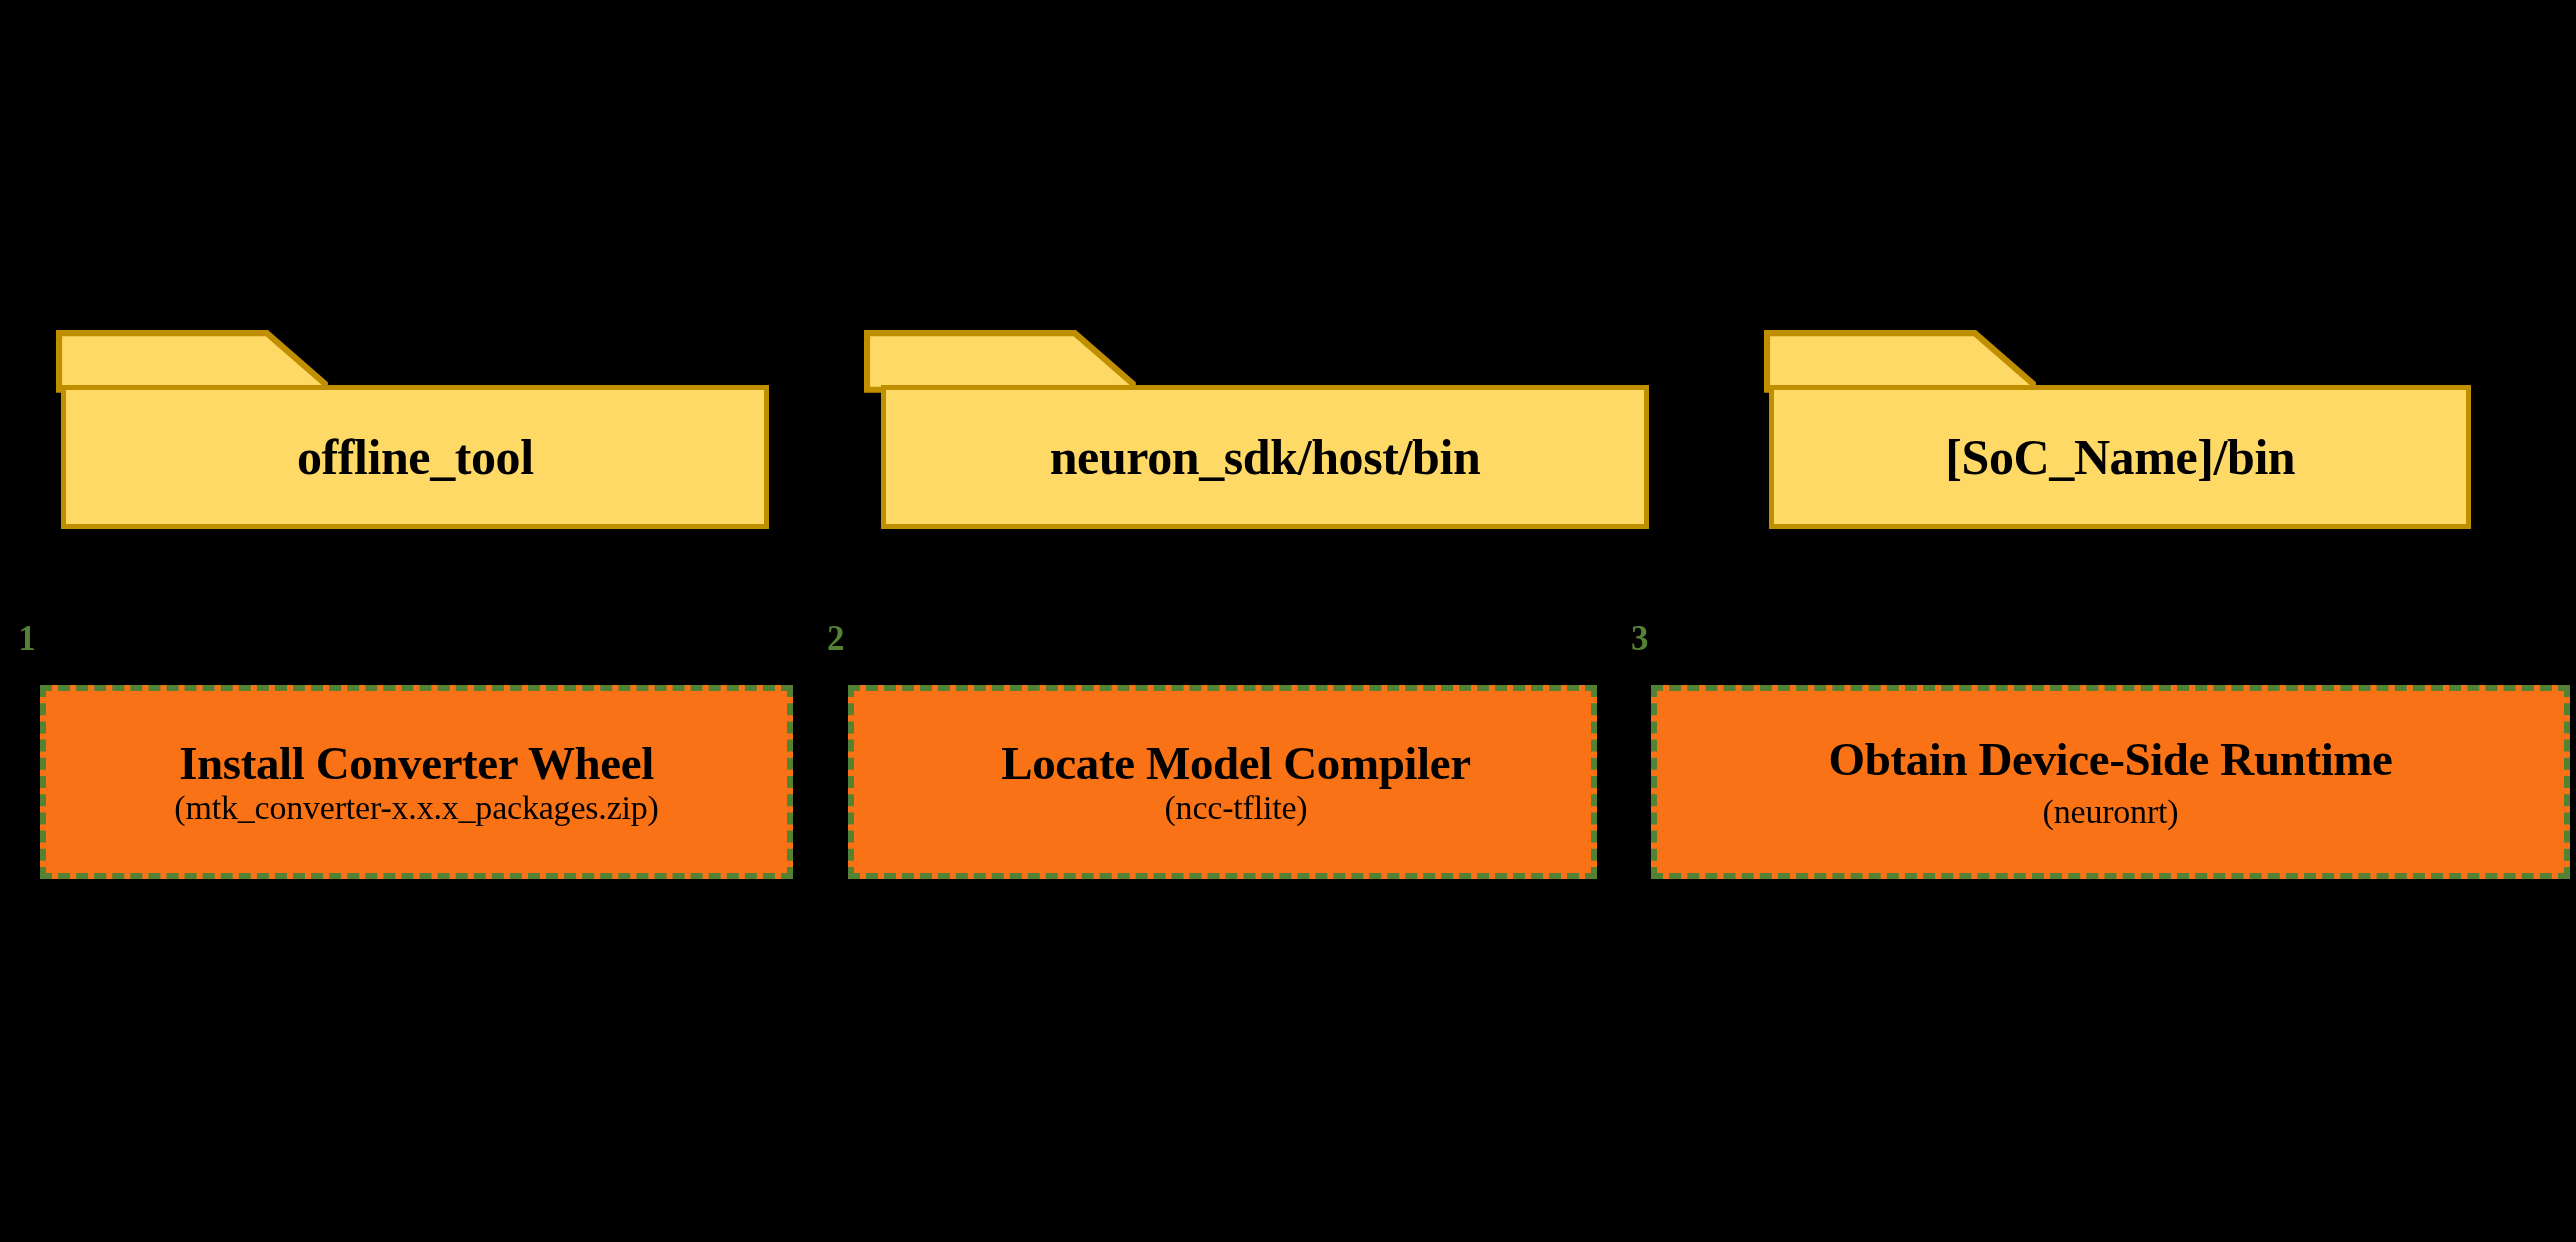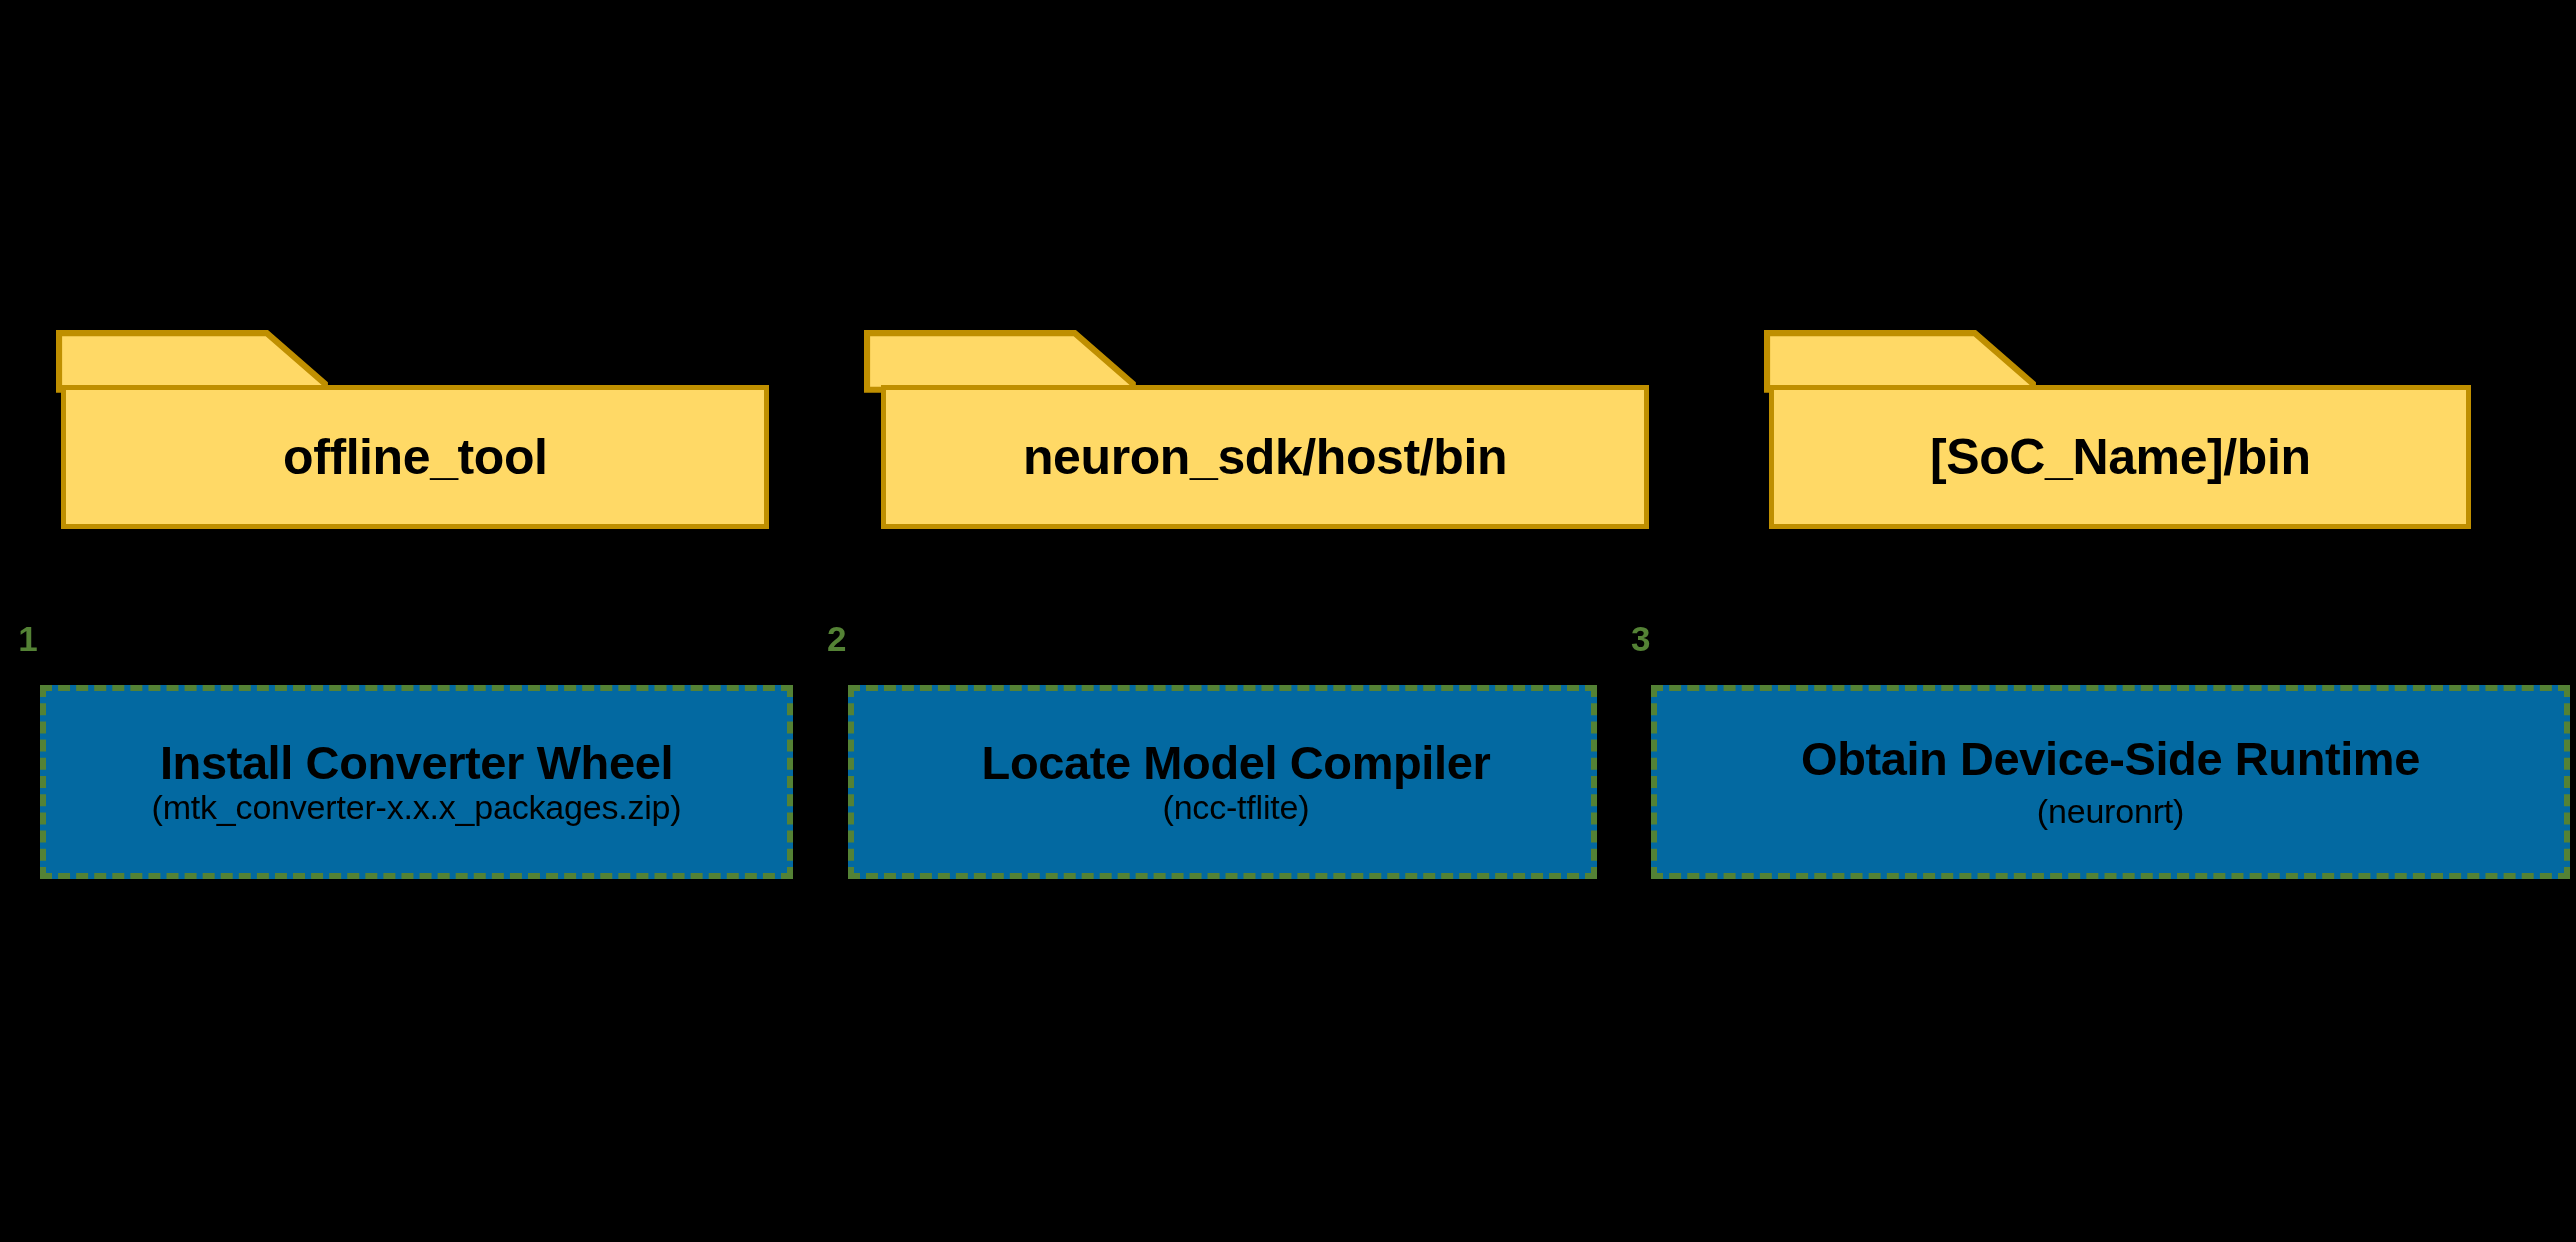--- a/index.html
+++ b/index.html
@@ -6,21 +6,21 @@
     margin: 0;
     padding: 0;
     background: #000000;
   }
   #canvas {
     position: relative;
     width: 2576px;
     height: 1243px;
     background: #000000;
     overflow: hidden;
-    font-family: Liberation Sans, sans-serif;
+    font-family: Liberation Serif, serif;
   }
 
   
   .folder {
     position: absolute;
   }
   .folder-tab {
     position: absolute;
     left: 0;
     top: 0;
@@ -57,21 +57,21 @@
     color: #548235;
     font-weight: bold;
     font-size: 35px;
     line-height: 1;
   }
 
   
   .step-box {
     position: absolute;
     box-sizing: border-box;
-    background: #0369a1;
+    background: #f97316;
     border: 6.1px dashed #548235;
     display: flex;
     flex-direction: column;
     align-items: center;
     justify-content: center;
     padding: 0 6.1px;
   }
   .step-title {
     color: #000000;
     font-weight: bold;

